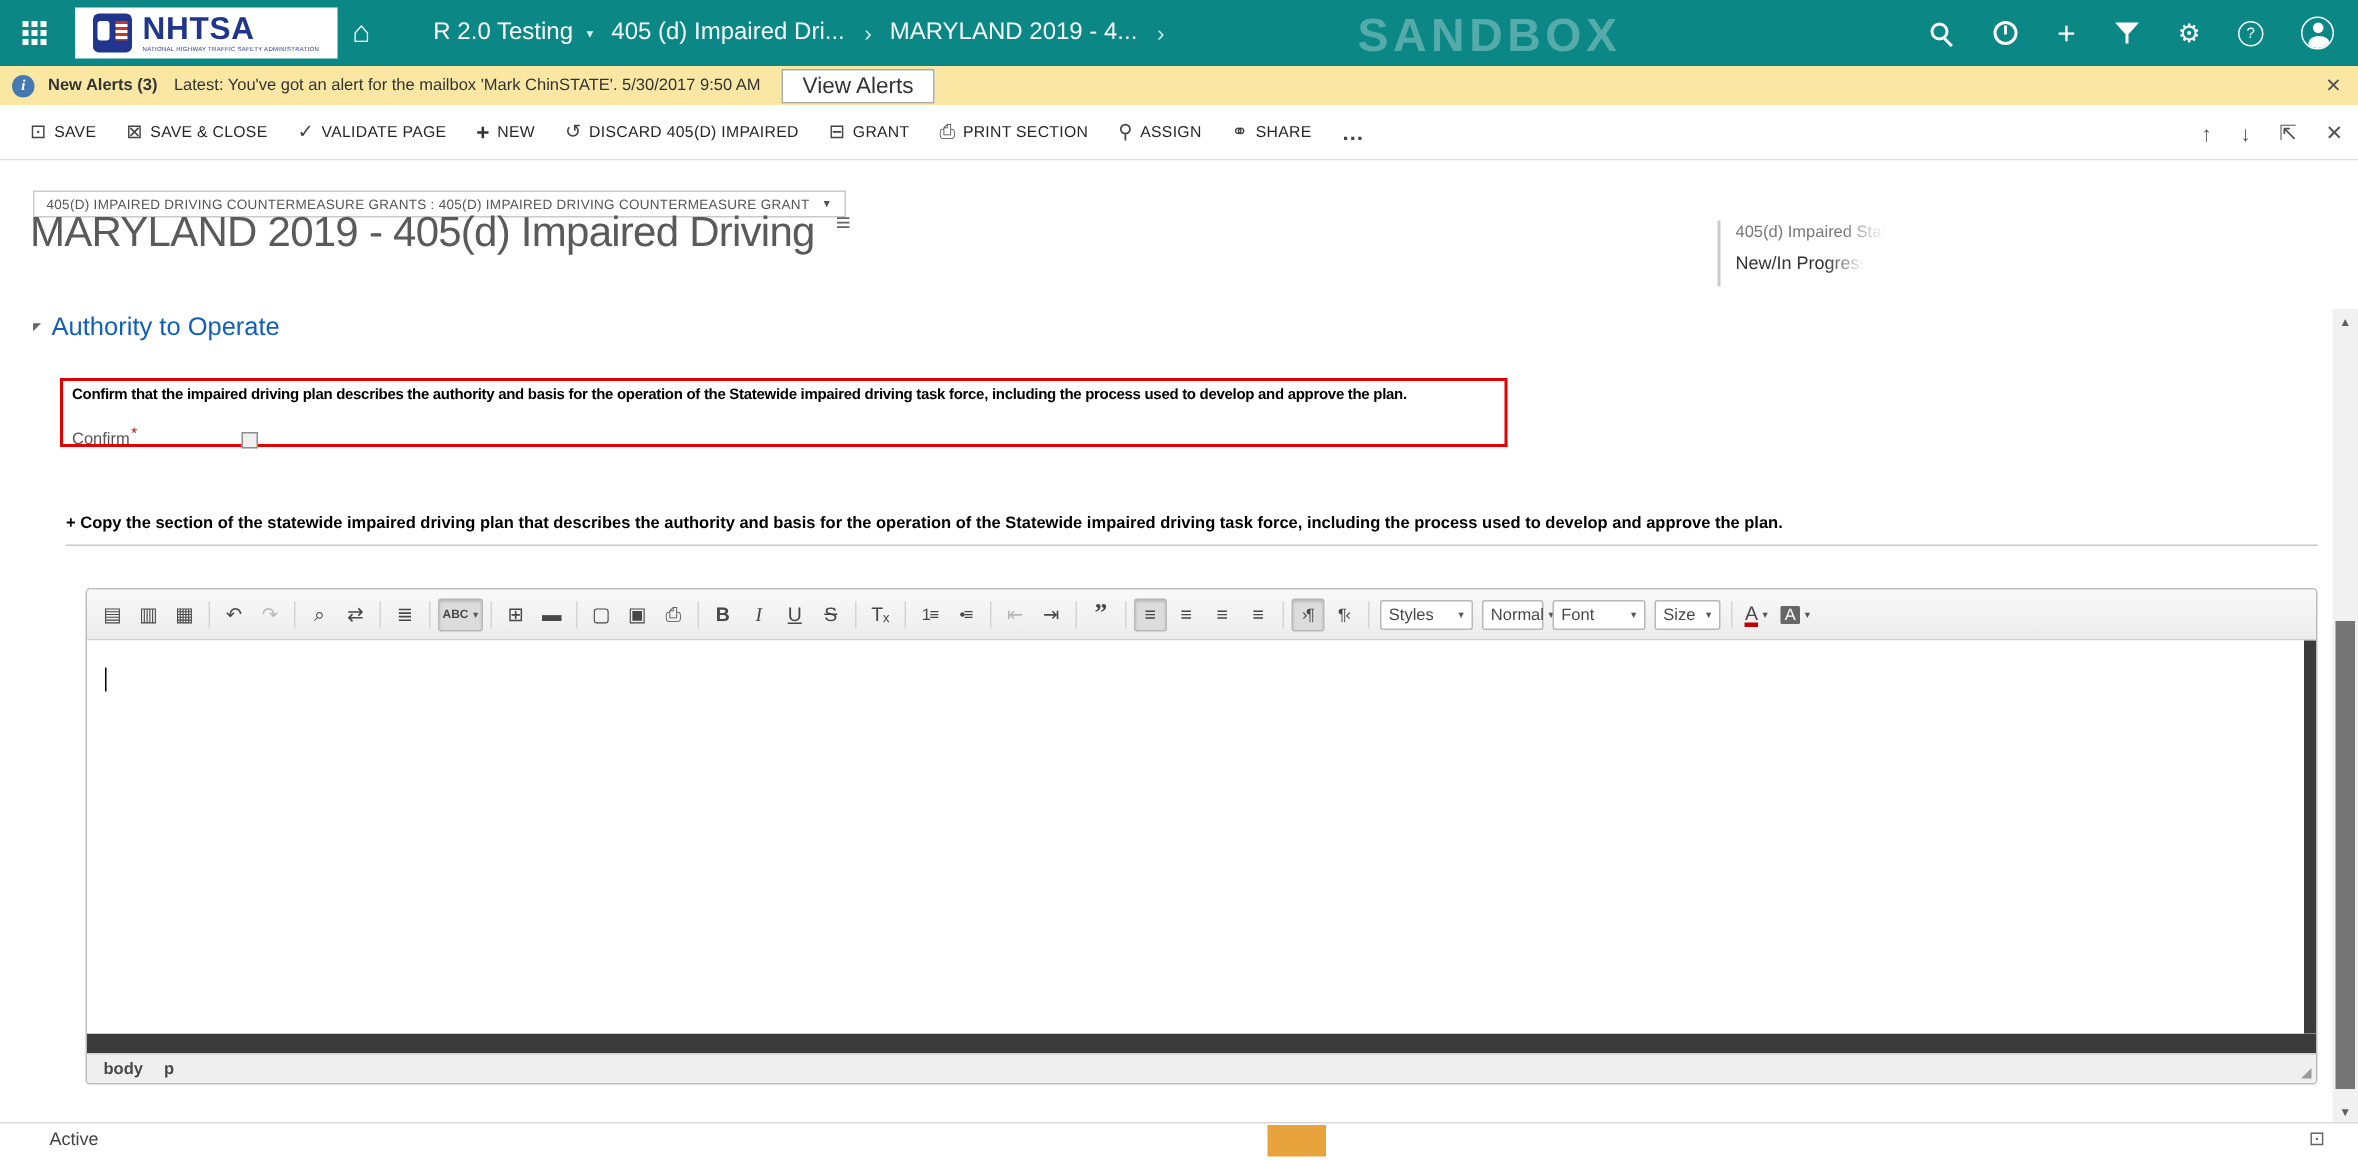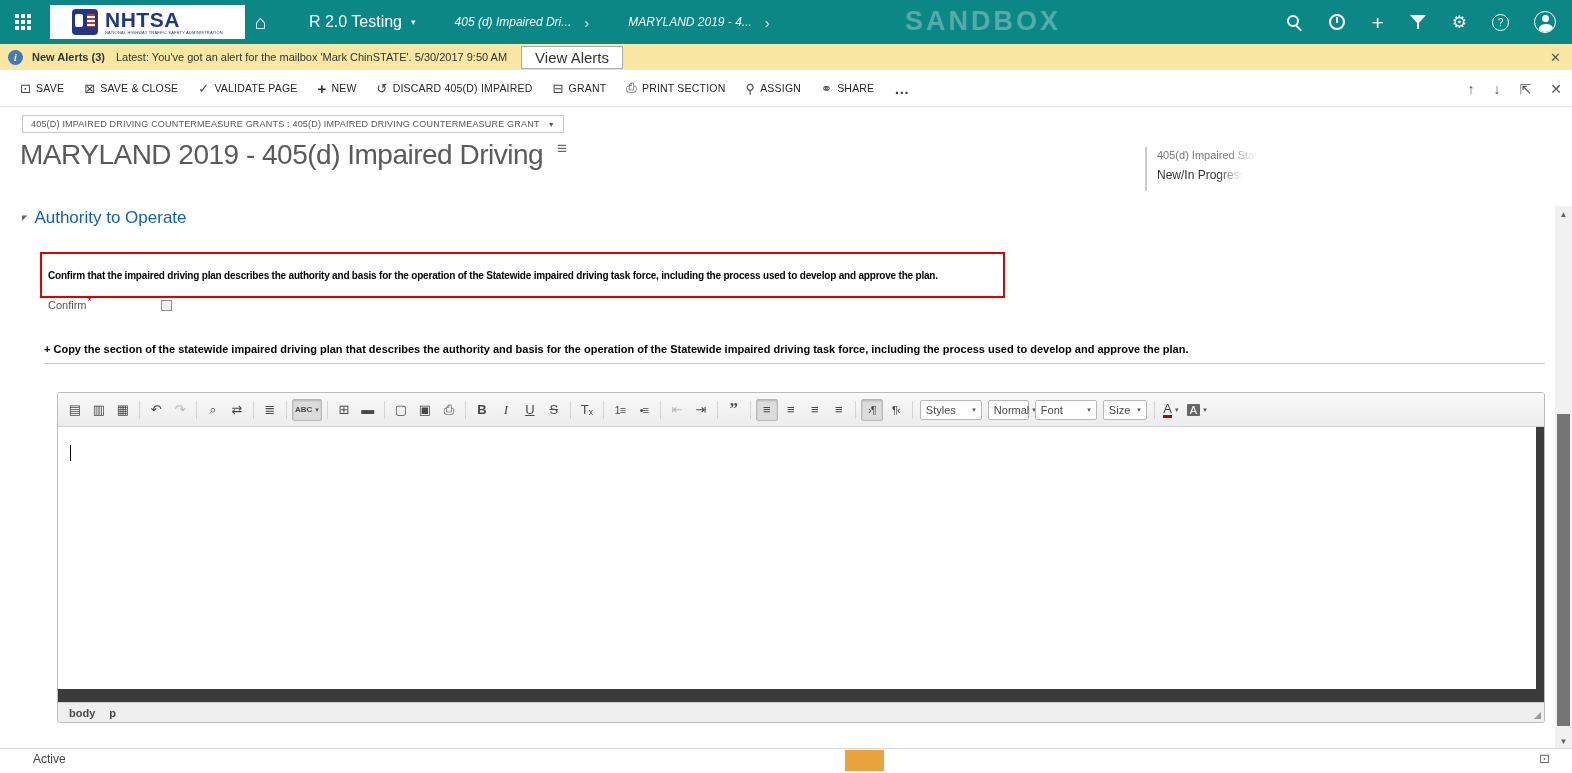--- a/index.html
+++ b/index.html
@@ -6,34 +6,34 @@
   html,body { width:1572px; height:773px; overflow:hidden; background:#fff;
     font-family:"Liberation Sans","DejaVu Sans",sans-serif; }
   .screen { position:relative; width:1572px; height:773px; background:#fff; overflow:hidden; }
 
   
   .topbar { position:absolute; left:0; top:0; width:100%; height:44px; background:#0B8786;
     display:flex; align-items:center; color:#fff; }
   .waffle { width:46px; height:44px; display:flex; align-items:center; justify-content:center; cursor:pointer; }
   .waffle-icon { width:4px; height:4px; background:#fff; display:block; margin:-12px 0 0 -12px;
     box-shadow:6px 0 #fff,12px 0 #fff,0 6px #fff,6px 6px #fff,12px 6px #fff,0 12px #fff,6px 12px #fff,12px 12px #fff; }
-  .logo-box { background:#fff; height:34px; margin-left:4px; display:flex; align-items:center; padding:0 22px; gap:7px; cursor:pointer; }
+  .logo-box { background:#fff; height:34px; margin-left:4px; display:flex; align-items:center; padding:0 12px; gap:7px; cursor:pointer; }
   .logo-emblem { width:26px; height:26px; border-radius:4px; background:#20368C; position:relative; overflow:hidden; }
   .logo-emblem::before { content:""; position:absolute; left:3px; top:5px; width:8px; height:13px; background:#fff; border-radius:2px; }
   .logo-emblem::after { content:""; position:absolute; right:3px; top:5px; width:8px; height:13px;
     background:repeating-linear-gradient(180deg,#C0392B 0 2px,#fff 2px 4px); }
   .logo-text { display:flex; flex-direction:column; line-height:1; }
   .logo-brand { color:#20368C; font-weight:bold; font-size:21px; letter-spacing:0.5px; }
   .logo-tagline { color:#20368C; font-size:4px; letter-spacing:0.2px; margin-top:1px; white-space:nowrap; }
   .home-glyph { font-size:20px; margin:0 0 0 10px; cursor:pointer; line-height:1; }
   .app-name { font-size:16px; margin-left:42px; display:flex; align-items:center; gap:9px; cursor:pointer; white-space:nowrap; }
   .nav-caret { font-size:9px; opacity:.85; }
-  .crumb { font-size:12px; margin-left:39px; white-space:nowrap; cursor:pointer; opacity:.96;font-style:italic; }
+  .crumb { font-size:16px; margin-left:12px; white-space:nowrap; cursor:pointer; opacity:.96; }
   .crumb-sep { font-size:15px; margin-left:13px; opacity:.8; }
-  .sandbox { position:absolute; left:905px; top:6px; font-size:27px; font-weight:bold; letter-spacing:3px;
+  .sandbox { position:absolute; left:905px; top:6px; font-size:31px; font-weight:bold; letter-spacing:3px;
     color:rgba(255,255,255,0.30); }
   .topnav-icons { position:absolute; right:0; top:0; height:44px; display:flex; align-items:center; gap:25px; padding-right:16px; }
   .ic { position:relative; width:18px; height:18px; display:inline-block; cursor:pointer; }
   .ic-search::before { content:""; position:absolute; left:2px; top:2px; width:8px; height:8px; border:2px solid #fff; border-radius:50%; }
   .ic-search::after { content:""; position:absolute; left:12px; top:12px; width:7px; height:2px; background:#fff;
     transform:rotate(45deg); transform-origin:0 0; }
   .ic-clock::before { content:""; position:absolute; left:1px; top:1px; width:12px; height:12px; border:2px solid #fff; border-radius:50%; }
   .ic-clock::after { content:""; position:absolute; left:8px; top:4px; width:2px; height:6px; background:#fff; }
   .plus-glyph { font-size:21px; font-weight:300; line-height:1; cursor:pointer; }
   .ic-funnel::before { content:""; position:absolute; left:1px; top:2px; width:0; height:0;
@@ -66,38 +66,38 @@
     cursor:pointer; white-space:nowrap; letter-spacing:.2px; }
   .cmd-ic { font-size:13px; color:#444; }
   .cmd[data-name="new-button"] .cmd-ic { font-size:15px; font-weight:bold; color:#333; }
   .cmd[data-name="more-commands-button"] .cmd-ic { font-size:15px; font-weight:bold; }
   .cmd-nav { position:absolute; right:10px; top:0; height:37px; display:flex; align-items:center; gap:19px;
     color:#555; font-size:14px; }
   .cmd-nav span { cursor:pointer; }
 
   
   .form-area { position:absolute; left:0; top:107px; width:100%; height:641px; background:#fff; }
-  .entity-pill { position:absolute; left:22px; top:8px; border:1px solid #c9c9c9; background:#fff; padding:3px 8px;
+  .entity-pill { position:absolute; left:22px; top:20px; border:1px solid #c9c9c9; background:#fff; padding:3px 8px;
     display:inline-flex; align-items:center; gap:8px; font-size:9px; color:#555; letter-spacing:.2px; cursor:pointer;
     white-space:nowrap; }
   .pill-caret { font-size:7px; color:#555; }
   .record-title { position:absolute; left:20px; top:32px; font-size:28px; font-weight:300; color:#5a5a5a;
     letter-spacing:-0.5px; display:flex; align-items:flex-start; gap:14px; white-space:nowrap; }
   .form-selector { font-size:17px; color:#666; font-weight:400; letter-spacing:0; cursor:pointer; }
   .header-status { position:absolute; left:1145px; top:40px; border-left:2px solid #ccc; padding-left:10px; height:44px; cursor:pointer; }
   .hs-label { font-size:11px; color:#777; margin-top:2px; width:100px; white-space:nowrap; overflow:hidden;
     -webkit-mask-image:linear-gradient(90deg,#000 72%,transparent); mask-image:linear-gradient(90deg,#000 72%,transparent); }
   .hs-value { font-size:12px; color:#333; margin-top:7px; width:86px; white-space:nowrap; overflow:hidden;
     -webkit-mask-image:linear-gradient(90deg,#000 70%,transparent); mask-image:linear-gradient(90deg,#000 70%,transparent); }
   .section-head { position:absolute; left:22px; top:101px; display:flex; align-items:center; gap:7px; cursor:pointer; }
   .sec-tri { font-size:7px; color:#666; }
   .section-title { color:#1160B7; font-size:17px; }
 
   .confirm-box { position:absolute; left:40px; top:145px; width:965px; height:46px; border:2px solid #E00000;
-    padding:16px 6px; background:#fff; }
+    padding:4px 6px; background:#fff; }
   .confirm-q { font-size:10px; font-weight:bold; color:#000; white-space:nowrap; letter-spacing:-0.2px; }
   .confirm-row { display:flex; align-items:center; margin-top:18px; }
   .confirm-label { font-size:11px; color:#555; }
   .req { color:#C00000; font-size:10px; vertical-align:super; position:relative; top:-4px; margin-left:1px; }
   .checkbox { width:11px; height:11px; border:1px solid #8e8e8e; background:#f0f0f0; margin-left:70px; cursor:pointer; }
 
   .copy-line { position:absolute; left:44px; top:236px; width:1501px; font-size:11px; font-weight:bold; color:#000;
     padding-bottom:8px; border-bottom:1px solid #c8c8c8; white-space:nowrap; }
 
   

